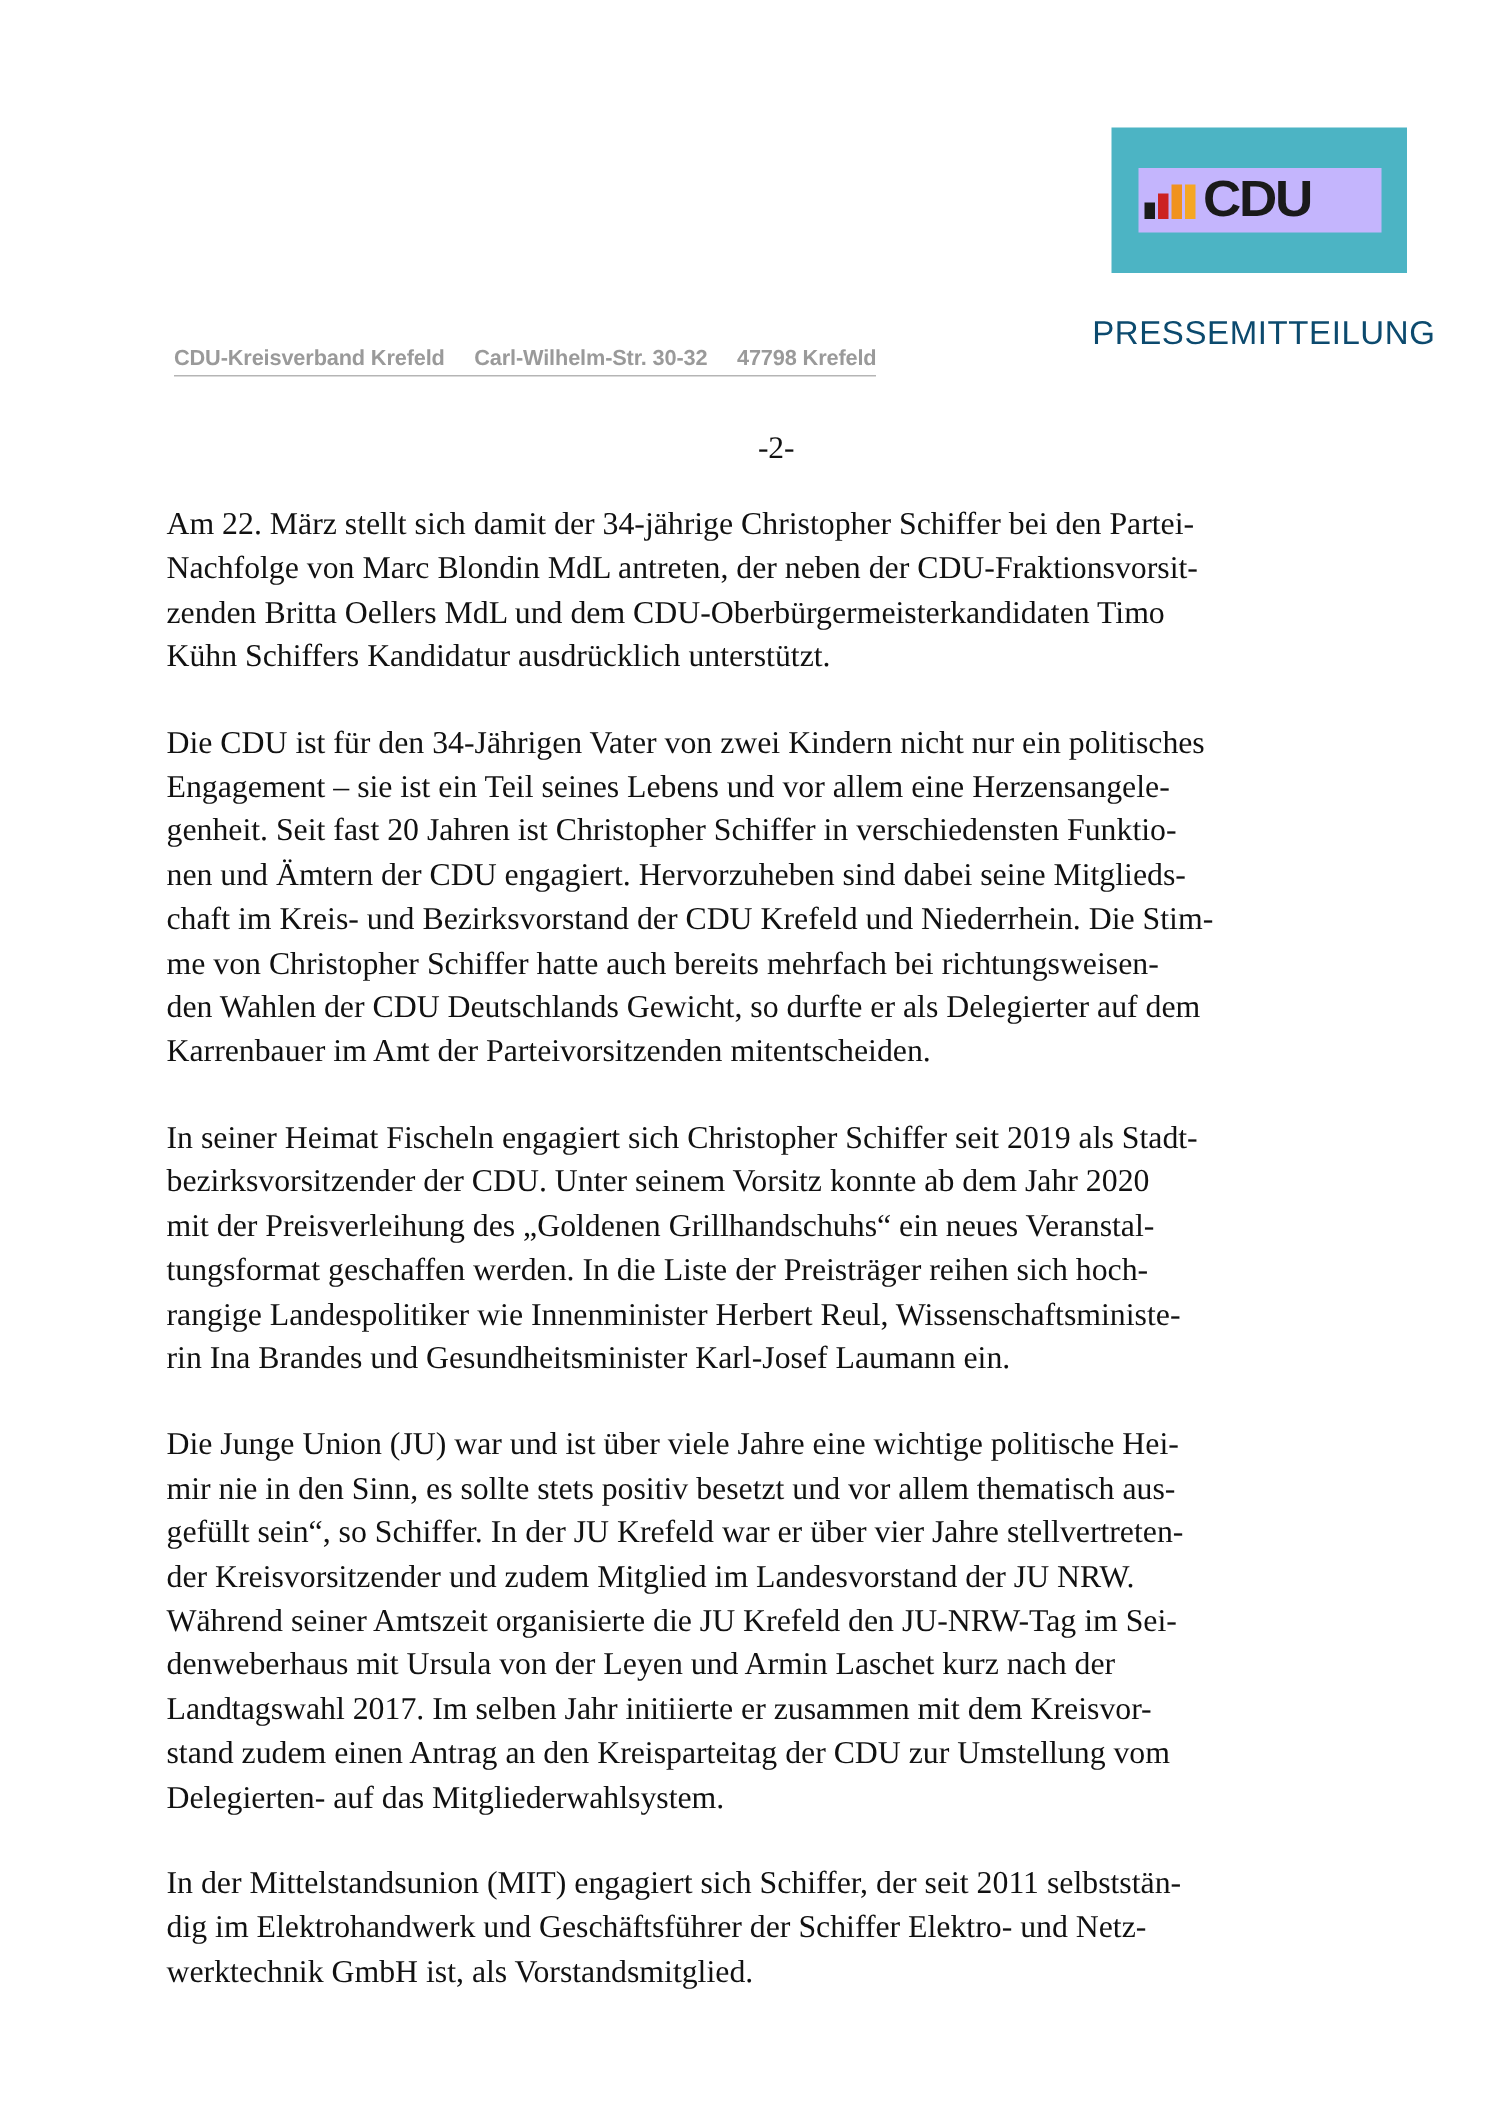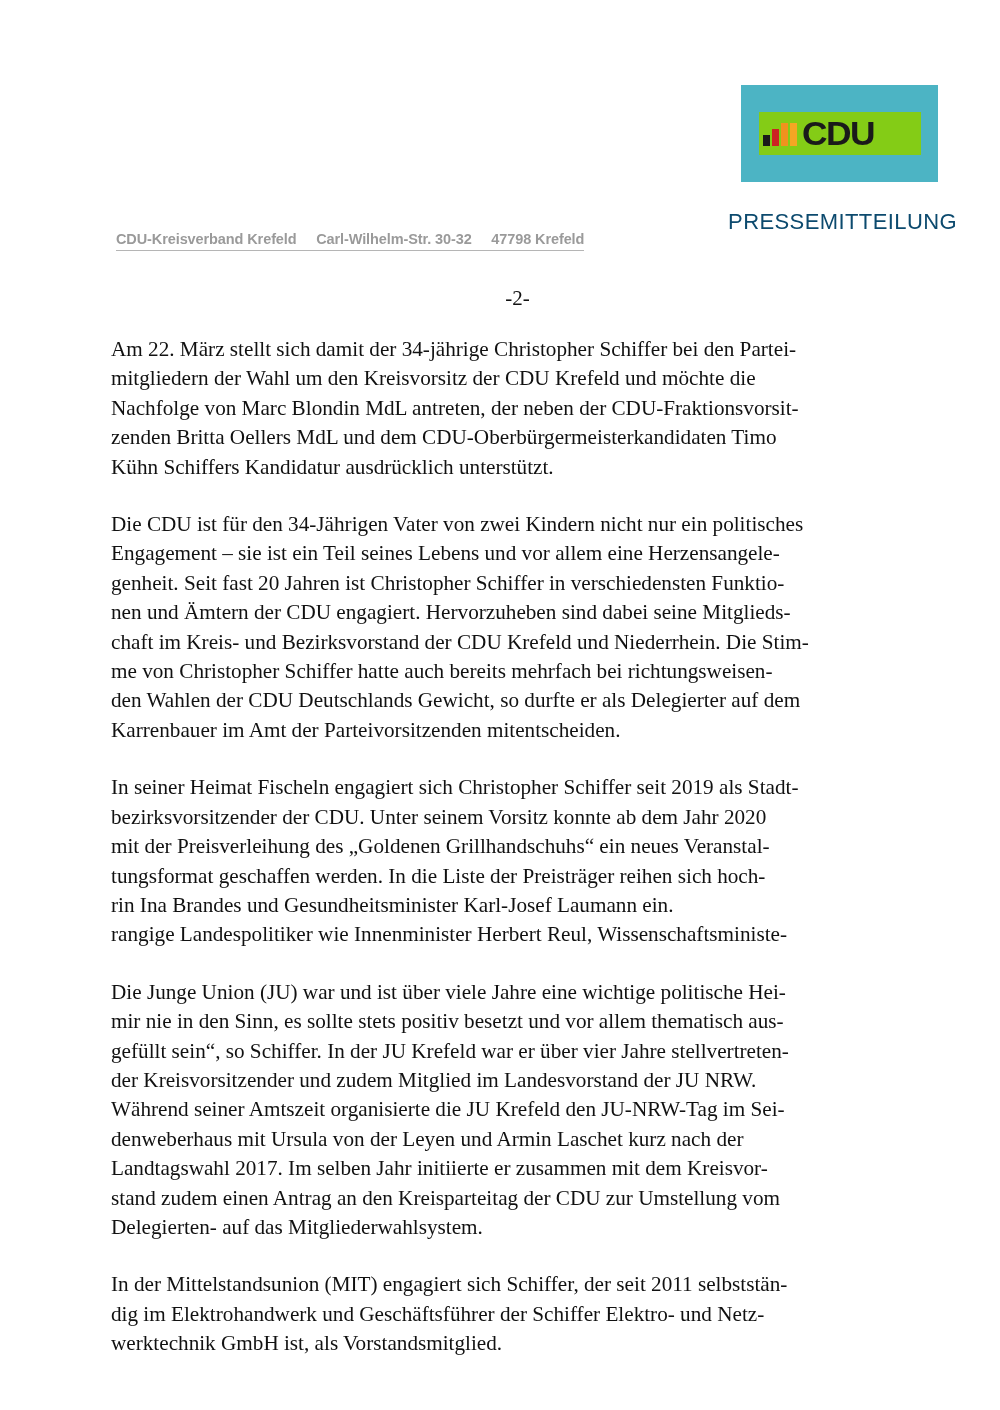--- a/index.html
+++ b/index.html
@@ -32,21 +32,21 @@
     width: 197px;
     height: 97px;
     background: #4cb4c4;
     display: flex;
     align-items: center;
     justify-content: center;
   }
   .logo-inner {
     width: 162px;
     height: 43px;
-    background: #84cc16;
+    background: #c4b5fd;
     display: flex;
     align-items: center;
     justify-content: flex-start;
     padding-left: 4px;
     box-sizing: border-box;
   }
   .flag-bars {
     display: flex;
     align-items: flex-end;
     height: 26px;
@@ -155,42 +155,41 @@
 
   <div class="press-label">PRESSEMITTEILUNG</div>
 
   <div class="address-line">CDU-Kreisverband Krefeld     Carl-Wilhelm-Str. 30-32     47798 Krefeld</div>
 
   <div class="page-number">-2-</div>
 
   <div class="body-copy">
     <p>
         <span class="ln">Am 22. März stellt sich damit der 34-jährige Christopher Schiffer bei den Partei-</span>
-        <span class="ln">mitgliedern der Wahl um den Kreisvorsitz der CDU Krefeld und möchte die</span>
         <span class="ln">Nachfolge von Marc Blondin MdL antreten, der neben der CDU-Fraktionsvorsit-</span>
         <span class="ln">zenden Britta Oellers MdL und dem CDU-Oberbürgermeisterkandidaten Timo</span>
         <span class="ln">Kühn Schiffers Kandidatur ausdrücklich unterstützt.</span>
       </p>
     <p>
         <span class="ln">Die CDU ist für den 34-Jährigen Vater von zwei Kindern nicht nur ein politisches</span>
         <span class="ln">Engagement – sie ist ein Teil seines Lebens und vor allem eine Herzensangele-</span>
         <span class="ln">genheit. Seit fast 20 Jahren ist Christopher Schiffer in verschiedensten Funktio-</span>
         <span class="ln">nen und Ämtern der CDU engagiert. Hervorzuheben sind dabei seine Mitglieds-</span>
         <span class="ln">chaft im Kreis- und Bezirksvorstand der CDU Krefeld und Niederrhein. Die Stim-</span>
         <span class="ln">me von Christopher Schiffer hatte auch bereits mehrfach bei richtungsweisen-</span>
         <span class="ln">den Wahlen der CDU Deutschlands Gewicht, so durfte er als Delegierter auf dem</span>
         <span class="ln">Karrenbauer im Amt der Parteivorsitzenden mitentscheiden.</span>
       </p>
     <p>
         <span class="ln">In seiner Heimat Fischeln engagiert sich Christopher Schiffer seit 2019 als Stadt-</span>
         <span class="ln">bezirksvorsitzender der CDU. Unter seinem Vorsitz konnte ab dem Jahr 2020</span>
         <span class="ln">mit der Preisverleihung des „Goldenen Grillhandschuhs“ ein neues Veranstal-</span>
         <span class="ln">tungsformat geschaffen werden. In die Liste der Preisträger reihen sich hoch-</span>
+        <span class="ln">rangige Landespolitiker wie Innenminister Herbert Reul, Wissenschaftsministe-</span>
         <span class="ln">rin Ina Brandes und Gesundheitsminister Karl-Josef Laumann ein.</span>
-        <span class="ln">rangige Landespolitiker wie Innenminister Herbert Reul, Wissenschaftsministe-</span>
       </p>
     <p>
         <span class="ln">Die Junge Union (JU) war und ist über viele Jahre eine wichtige politische Hei-</span>
         <span class="ln">mir nie in den Sinn, es sollte stets positiv besetzt und vor allem thematisch aus-</span>
         <span class="ln">gefüllt sein“, so Schiffer. In der JU Krefeld war er über vier Jahre stellvertreten-</span>
         <span class="ln">der Kreisvorsitzender und zudem Mitglied im Landesvorstand der JU NRW.</span>
         <span class="ln">Während seiner Amtszeit organisierte die JU Krefeld den JU-NRW-Tag im Sei-</span>
         <span class="ln">denweberhaus mit Ursula von der Leyen und Armin Laschet kurz nach der</span>
         <span class="ln">Landtagswahl 2017. Im selben Jahr initiierte er zusammen mit dem Kreisvor-</span>
         <span class="ln">stand zudem einen Antrag an den Kreisparteitag der CDU zur Umstellung vom</span>

